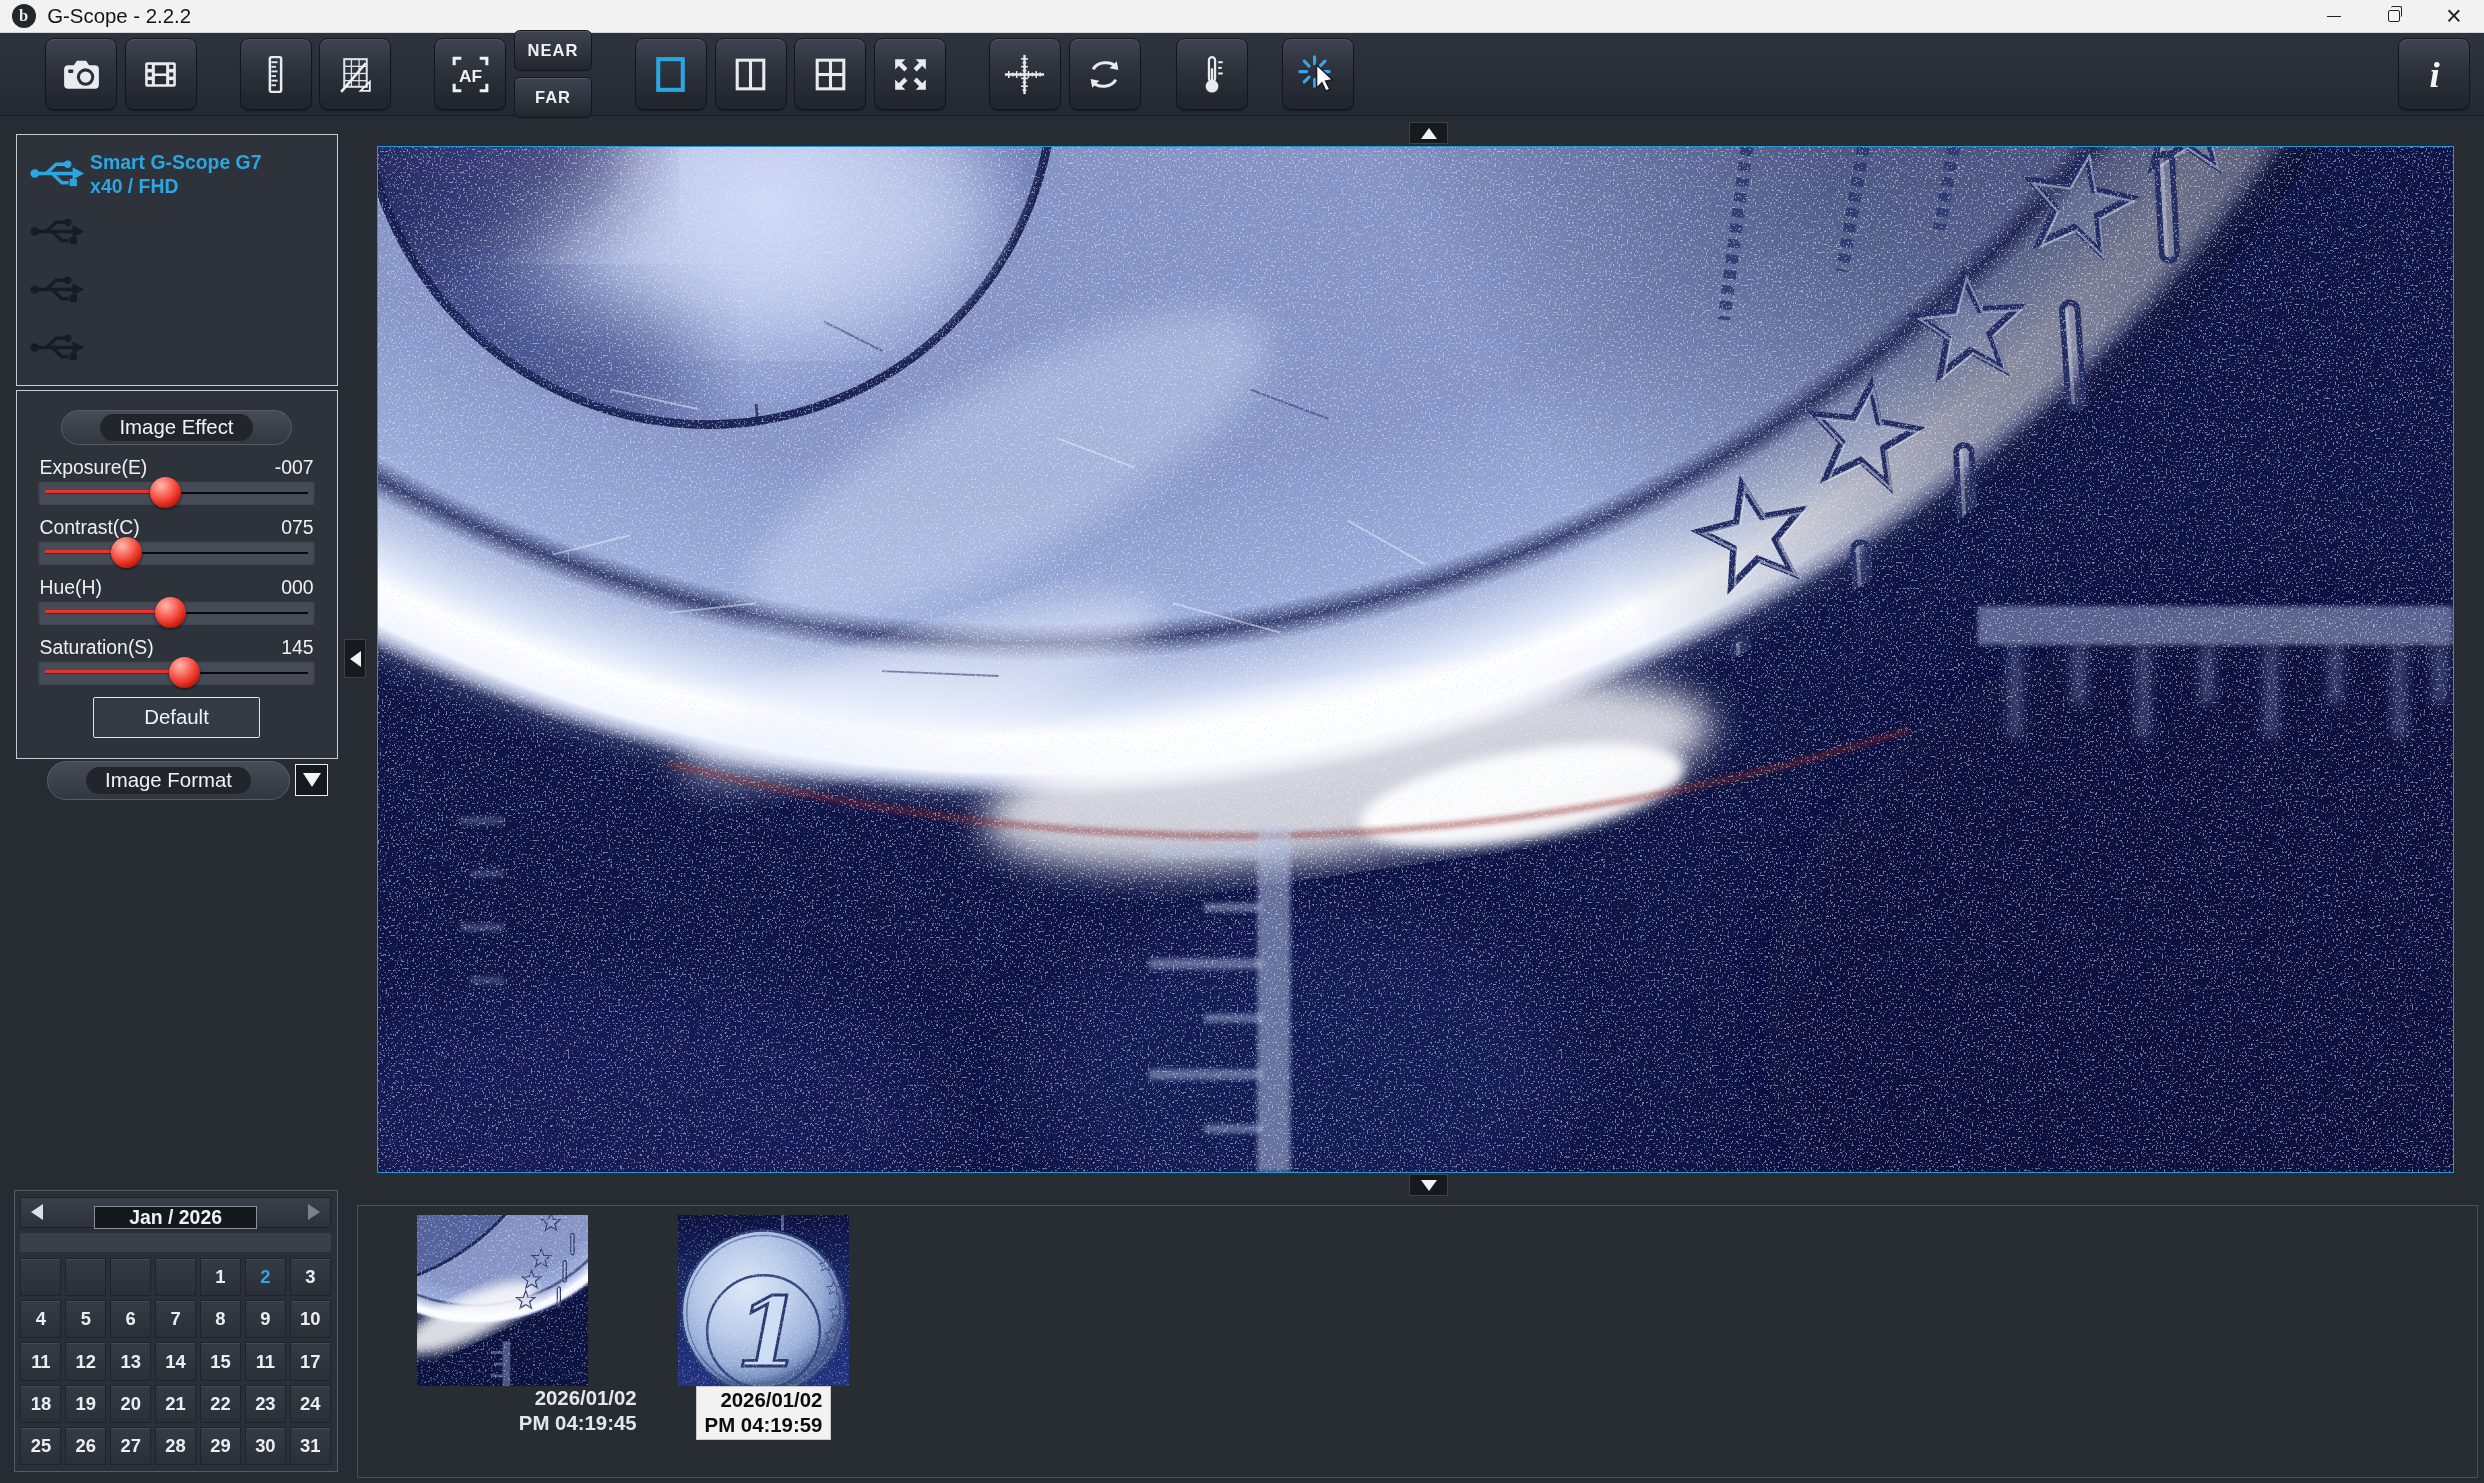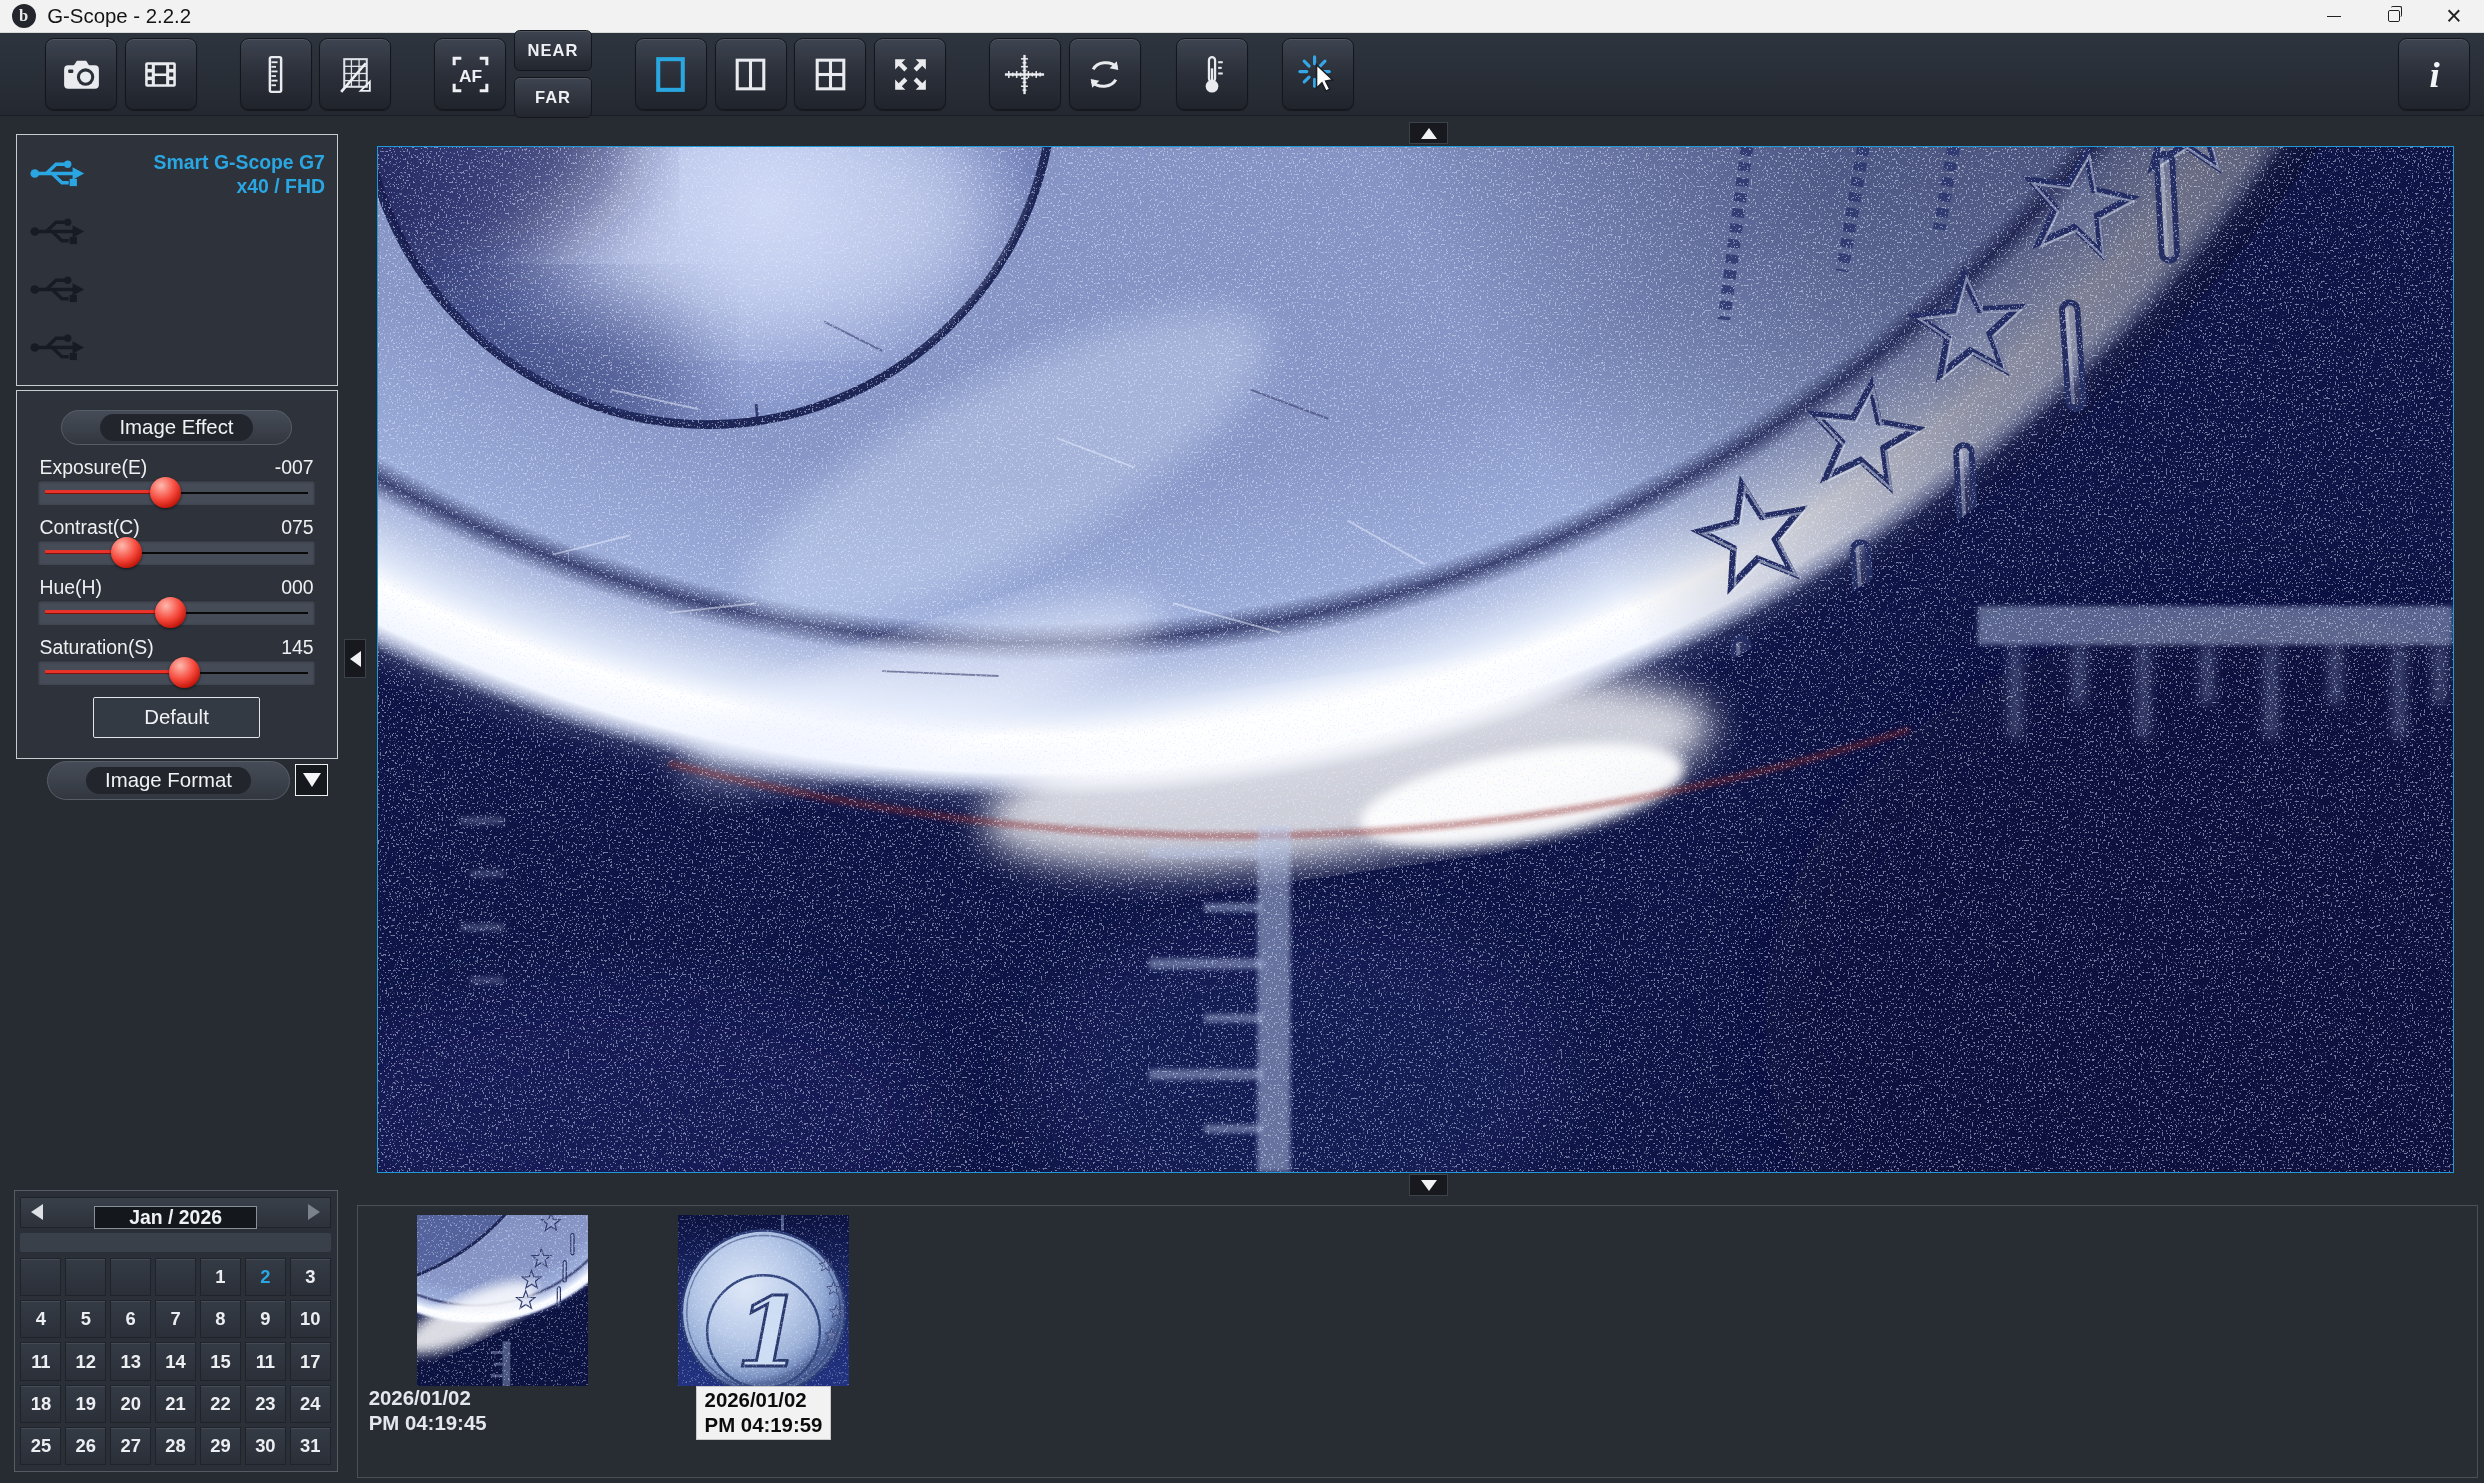--- a/index.html
+++ b/index.html
@@ -38,21 +38,21 @@
     box-shadow:inset 0 1px 0 rgba(255,255,255,.10);
     color:#eef0f3; font-size:16.5px; font-weight:bold; letter-spacing:1px;
     display:flex; align-items:center; justify-content:center; }
   .info-btn { margin-left:auto; margin-right:0; }
   .tbtn svg { display:block; }
 
   
   .panel { position:absolute; background:#2e333b; border:1px solid #c7ccd2; }
   .device-panel { left:15.5px; top:134px; width:322px; height:252px; padding:9.7px 11.6px; }
   .dev-row { height:58px; display:flex; align-items:center; }
-  .dev-text { flex:1; text-align:right; color:#2aa7e2; font-weight:bold; font-size:19.4px; line-height:24px; }
+  .dev-text { flex:1; text-align:left; color:#2aa7e2; font-weight:bold; font-size:19.4px; line-height:24px; }
 
   .effect-panel { left:15.5px; top:390px; width:322px; height:369px; padding-top:19px; }
   .pill-header { width:231px; height:35px; margin:0 auto; border-radius:17.5px;
     background:linear-gradient(#464c57,#32373f); border:1px solid #585e68;
     display:flex; align-items:center; justify-content:center; }
   .pill-inner { background:#22252b; border-radius:13.6px; padding:1.9px 19.4px;
     color:#f0f2f4; font-size:20.4px; }
   .slider-group { margin-top:10px; }
   .slider-labels { display:flex; justify-content:space-between; padding:0 23px;
     color:#eef0f2; font-size:19.4px; height:25px; align-items:center;}
@@ -108,21 +108,21 @@
   .tri-down-sm { width:0; height:0; border-left:8.7px solid transparent; border-right:8.7px solid transparent; border-top:11.6px solid #f0f2f4; }
   .tri-left-sm { width:0; height:0; border-top:8.7px solid transparent; border-bottom:8.7px solid transparent; border-right:11.6px solid #f0f2f4; }
 
   
   .thumb-panel { position:absolute; left:357px; top:1205px; width:2121px; height:273px;
     background:#282c33; border:1px solid #4a5058; }
   .thumb { }
   .thumb-box { position:absolute; width:171px; height:171px; top:8.7px; }
   .thumb-box svg { width:100%; height:100%; display:block; }
   .t1 { left:59px; } .t2 { left:320px; }
-  .cap { position:absolute; top:180px; text-align:left; font-size:20.4px; font-weight:bold;
+  .cap { position:absolute; top:180px; text-align:right; font-size:20.4px; font-weight:bold;
     line-height:25px; color:#e4e7eb; }
   .cap1 { left:10.7px; width:268px; }
   .cap2 { left:296px; width:219px; display:flex; justify-content:center; }
   .cap2 .selbox { background:#f2f2f2; color:#0c0c0c; padding:1px 7.8px; border:1px solid #c9c9c9; }
 </style>
 </head>
 <body>
 
 <div id="app">
 

